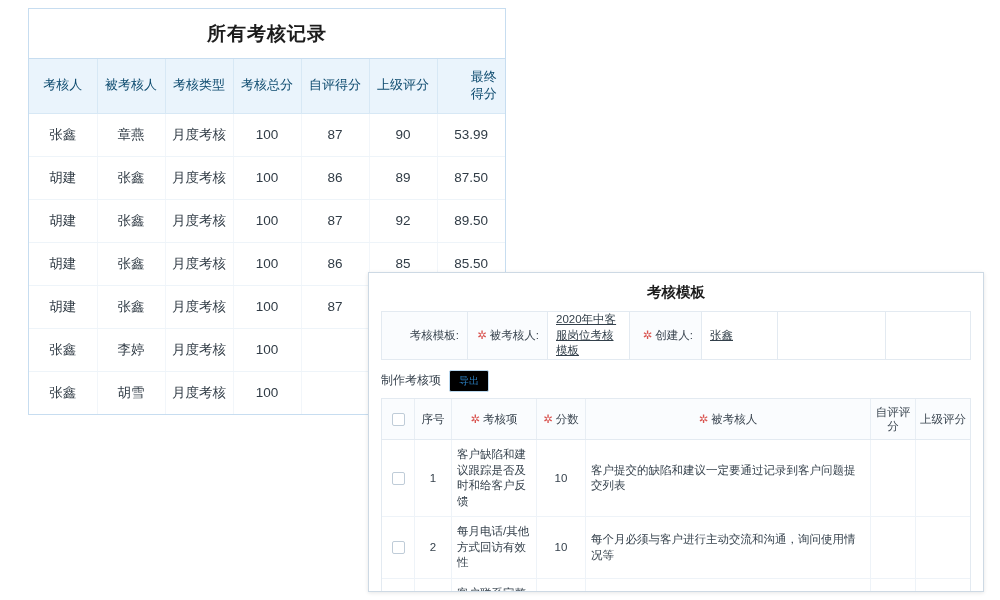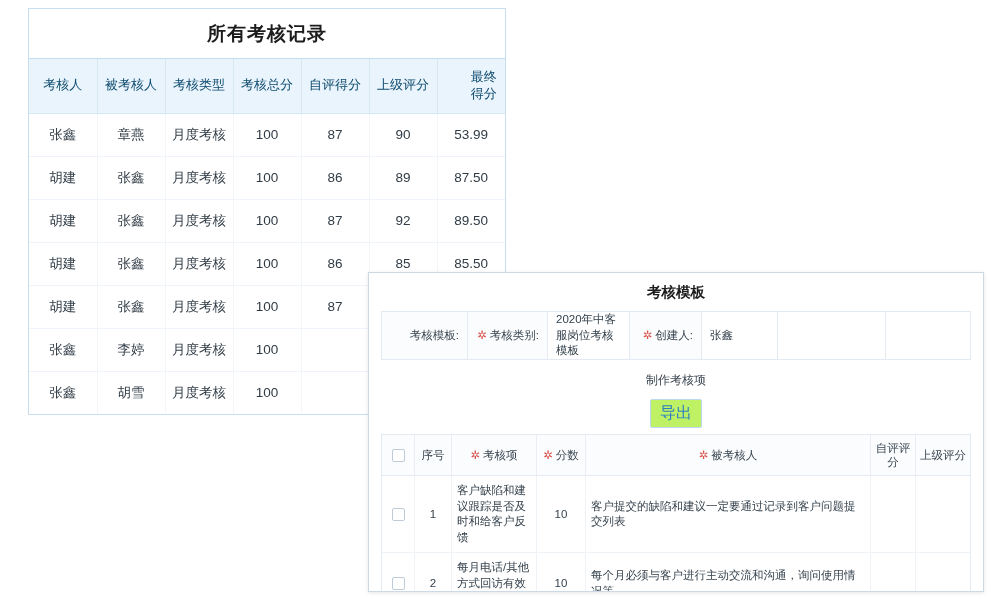--- a/index.html
+++ b/index.html
@@ -99,46 +99,45 @@
     align-items: center;
     box-sizing: border-box;
     min-height: 44px;
     padding: 0 8px;
   }
   .tmpl-meta .cell.label {
     background: #fafcfe;
     justify-content: flex-end;
     white-space: nowrap;
   }
-  .tmpl-meta .cell.value { color: #33404b; line-height: 1.35; }
+  .tmpl-meta .cell.value { color: #33404b; line-height: 1.35; text-decoration: underline; }
   .req { color: #d9534f; margin-right: 3px; }
   .m-l1 { width: 86px; }
   .m-v1 { width: 78px; }
   .m-l2 { width: 80px; }
   .m-v2 { width: 82px; }
   .m-l3 { width: 72px; }
   .m-v3 { width: 76px; }
   .m-e1 { flex: 1; }
   .m-e2 { width: 84px; border-right: none !important; }
 
   .tmpl-toolbar {
     margin: 10px 12px 0 12px;
     display: flex;
     align-items: center;
     gap: 8px;
     font-size: 12px;
     color: #3b4651;
-    flex-direction: column;
   }
   .tmpl-toolbar .tb-label { padding: 2px 0; }
   .tmpl-toolbar .tb-btn {
-    background: #bef264;
+    background: #000000;
     border: 1px solid #bcd9ef;
     color: #2b7fc0;
-    font-size: 16px;
+    font-size: 10px;
     padding: 3px 9px;
     border-radius: 2px;
     cursor: pointer;
   }
 
   .tmpl-table-wrap {
     margin: 6px 12px 0 12px;
     border: 1px solid #e3eaf1;
     border-bottom: none;
   }
@@ -276,21 +275,21 @@
 
   <div class="template-panel">
     <div class="template-title">考核模板</div>
 
     <div class="tmpl-meta">
       <div class="cell label m-l1">
         <span>考核模板:</span>
       </div>
       <div class="cell label m-l2">
         <span class="req">✲</span>
-        <span>考核类别:</span>
+        <span>被考核人:</span>
       </div>
       <div class="cell value m-v2">
         <span>2020年中客服岗位考核模板</span>
       </div>
       <div class="cell label m-l3">
         <span class="req">✲</span>
         <span>创建人:</span>
       </div>
       <div class="cell value m-v3">
         <span>张鑫</span>

